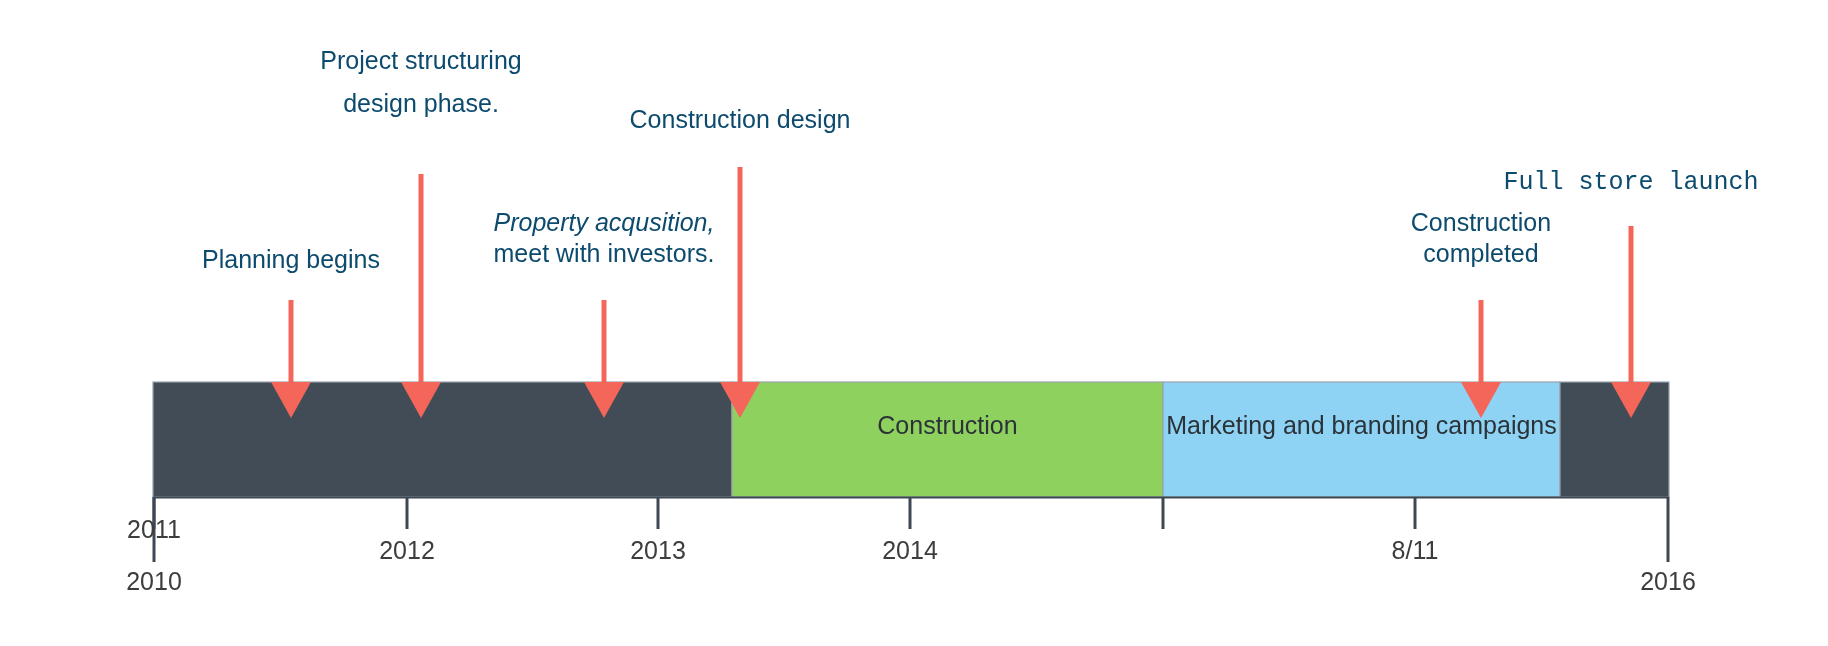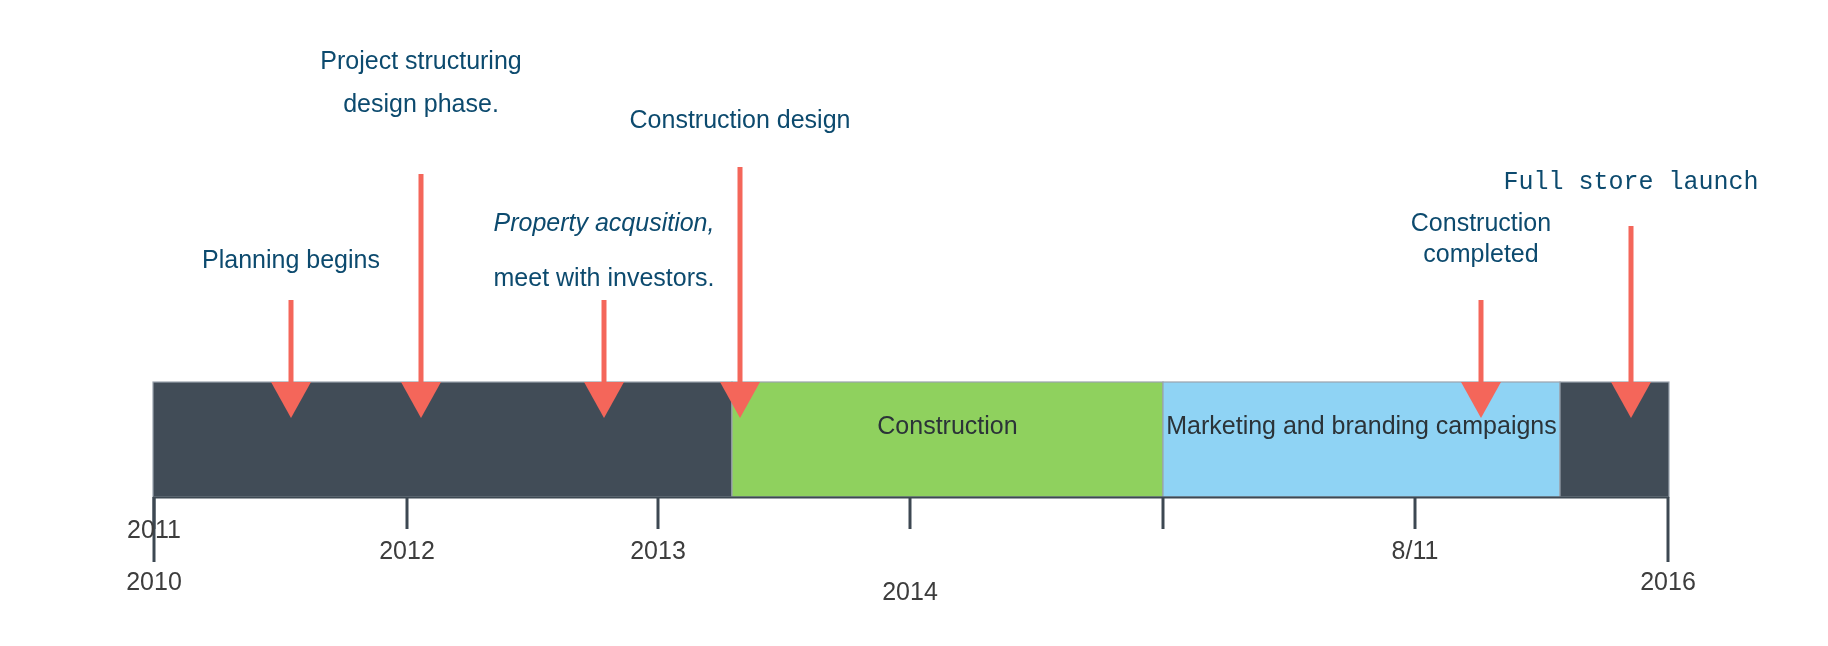--- a/index.html
+++ b/index.html
@@ -111,37 +111,37 @@
 
   <div class="ann-text" style="left:141px; top:244px; width:300px;">Planning begins</div>
 
   <div style="position:absolute; left:271px; top:45px; width:300px;">
     <div class="ann-text" style="position:relative; left:0; top:0; width:300px;">Project structuring</div>
     <div class="ann-text" style="position:relative; left:0; top:12px; width:300px;">design phase.</div>
   </div>
 
   <div style="position:absolute; left:444px; top:207px; width:320px;">
     <div class="ann-text" style="position:relative; left:0; top:0; width:320px;font-style:italic;">Property acqusition,</div>
-    <div class="ann-text" style="position:relative; left:0; top:0; width:320px;margin-top:24px;">meet with investors.</div>
+    <div class="ann-text" style="position:relative; left:0; top:0; width:320px;">meet with investors.</div>
   </div>
 
   <div class="ann-text" style="left:590px; top:104px; width:300px;">Construction design</div>
 
   <div style="position:absolute; left:1331px; top:207px; width:300px;">
     <div class="ann-text" style="position:relative; left:0; top:0; width:300px;">Construction</div>
     <div class="ann-text" style="position:relative; left:0; top:0; width:300px;">completed</div>
   </div>
 
   <div class="ann-text" style="left:1481px; top:167px; width:300px;font-family:Liberation Mono, monospace;">Full store launch</div>
 
   <div class="seg-label" style="left:732px; top:410px; width:431px;">Construction</div>
 
   <div class="seg-label" style="left:1153px; top:410px; width:417px;">Marketing and branding campaigns</div>
 
   <div class="tick-label" style="left:54px; top:514px; width:200px;">2011</div>
   <div class="tick-label" style="left:54px; top:566px; width:200px;">2010</div>
   <div class="tick-label" style="left:307px; top:535px; width:200px;">2012</div>
   <div class="tick-label" style="left:558px; top:535px; width:200px;">2013</div>
-  <div class="tick-label" style="left:810px; top:535px; width:200px;margin-top:41px;">2014</div>
+  <div class="tick-label" style="left:810px; top:535px; width:200px;">2014</div>
   <div class="tick-label" style="left:1315px; top:535px; width:200px;">8/11</div>
   <div class="tick-label" style="left:1568px; top:566px; width:200px;">2016</div>
 
 </div>
 
 </body></html>

